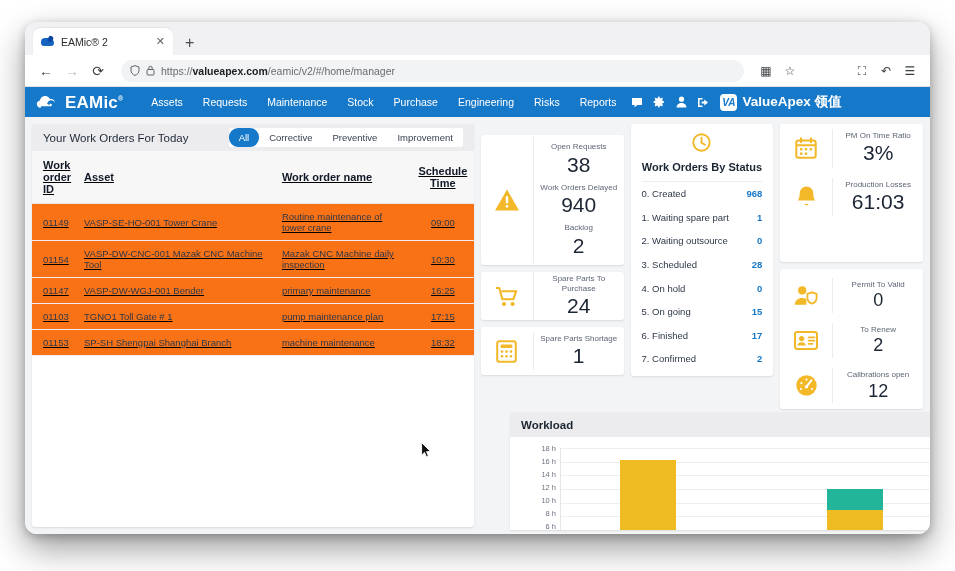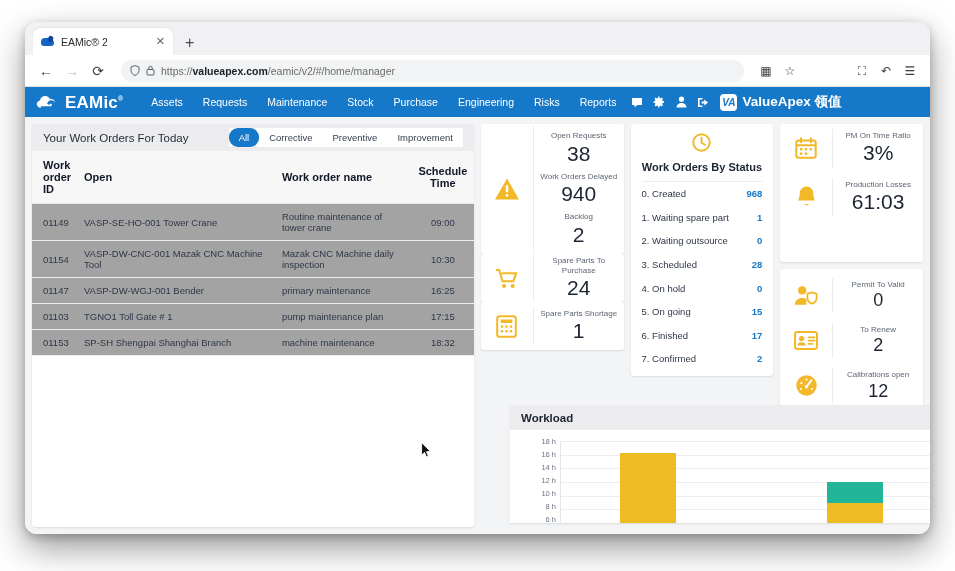--- a/index.html
+++ b/index.html
@@ -119,37 +119,37 @@
     height: 27px; background: #ececee; display:flex; align-items:center;
     padding: 0 11px; gap: 10px;
   }
   #wo-title { font-size: 11.5px; color: #1f2937; font-weight: 400; flex:1; }
   #wo-tabs { display: flex; background:#fff; border-radius:2px; overflow:hidden; height:19px; }
   .wo-tab {
     font-size: 9.5px; color: #374151; padding: 0 10px;
     display:flex; align-items:center; cursor:pointer;
   }
   .wo-tab.active { background:#1578c8; color:#fff;border-radius:9px; }
-  #wo-table { width: 100%; border-collapse: collapse; background:#a3a3a3; }
+  #wo-table { width: 100%; border-collapse: collapse; background:#f97316;text-decoration:underline; }
   #wo-table thead th {
     font-size: 11px; color: #111827; font-weight: 700;
     background: #f7f7f8; padding: 8px 0; text-align: left;
     border-bottom: 1px solid #e7e7e9;
   }
   #wo-table tbody td {
     font-size: 9.5px; color: #2e3748; padding: 7px 0;
     border-bottom: 1px solid #eeeef0; vertical-align: middle;
   }
   .col-id { width: 52px; padding-left: 11px !important; }
   .col-asset { width: 198px; padding-right: 10px !important; }
   .col-name { width: 130px; padding-right: 8px !important; }
   .col-time { width: 62px; text-align: center !important; }
 
   
-  #kpi-col-1 { width: 146px; display:flex; flex-direction:column; gap:0; }
+  #kpi-col-1 { width: 146px; display:flex; flex-direction:column; gap:7px;margin-top:11px; }
   #kpi-col-2 { width: 146px; }
   #kpi-col-3 { width: 146px; display:flex; flex-direction:column; gap:7px; }
 
   .kpi-card { padding: 7px 0; display:flex; align-items:center; }
   .kpi-icon {
     width: 52px; flex: 0 0 52px; display:flex; align-items:center; justify-content:center;
     color: #f2b827; font-size: 22px;
   }
   .kpi-body { flex:1; border-left: 1px solid #ececee; padding: 2px 6px; }
   .kpi-row { text-align: center; padding: 3px 0; }
@@ -172,21 +172,21 @@
 
   
   #metrics-title {
     text-align:center; font-size: 11px; font-weight:700; color:#1c2533;
     padding: 9px 0 8px; border-bottom: 1px solid #ededef; margin: 0 10px;
   }
   .metric-block { display:flex; align-items:center; padding: 5px 0; }
 
   
   #workload-card {
-    position: absolute; left: 485px; bottom: 11px; width: 438px; height: 118px;
+    position: absolute; left: 485px; bottom: 4px; width: 438px; height: 118px;
     background: #fff; border-radius: 3px 3px 0 0; box-shadow: 0 1px 2px rgba(0,0,0,.10);
     overflow: hidden;
   }
   #workload-header {
     height: 25px; background:#ececee; display:flex; align-items:center; padding:0 11px;
   }
   #workload-title { font-size: 11.5px; font-weight: 700; color:#1c2533; }
   #workload-plot { position: relative; height: 93px; padding: 8px 10px 0 0; }
   #y-axis {
     position:absolute; left: 12px; top: 8px; width: 34px;
@@ -300,21 +300,21 @@
           <span class="wo-tab active">All</span>
           <span class="wo-tab">Corrective</span>
           <span class="wo-tab">Preventive</span>
           <span class="wo-tab">Improvement</span>
         </div>
       </div>
       <table id="wo-table">
         <thead>
           <tr>
             <th class="col-id">Work order ID</th>
-            <th class="col-asset">Open</th>
+            <th class="col-asset">Asset</th>
             <th class="col-name">Work order name</th>
             <th class="col-time" style="text-align:center">Schedule Time</th>
           </tr>
         </thead>
         <tbody>
           <tr>
             <td class="col-id">01149</td>
             <td class="col-asset">VASP-SE-HO-001 Tower Crane</td>
             <td class="col-name">Routine maintenance of tower crane</td>
             <td class="col-time">09:00</td>

